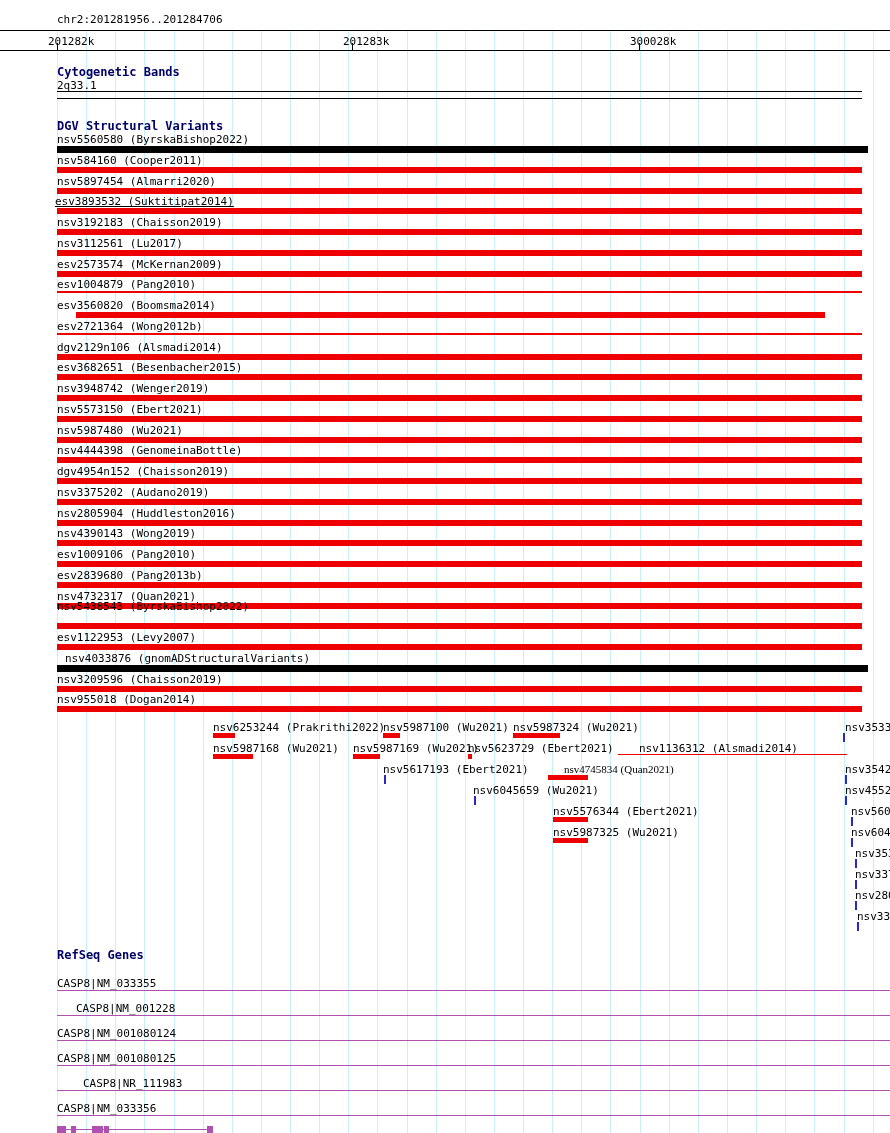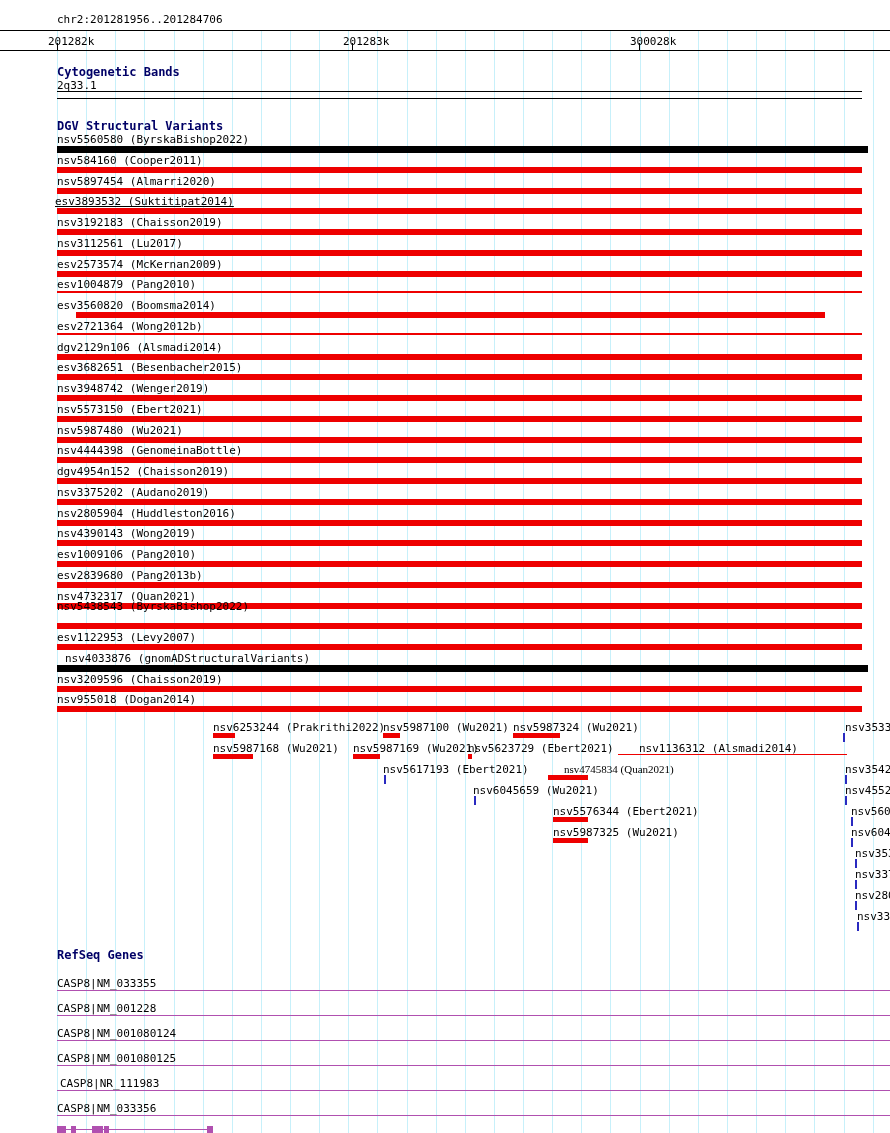--- a/index.html
+++ b/index.html
@@ -179,27 +179,27 @@
       <div class="lbl" style="left: 855px; top: 848px;">nsv353</div>
       <div style="position: absolute; left: 855px; top: 859px; width: 2px; height: 9px; background: rgb(42, 42, 192);"></div>
       <div class="lbl" style="left: 855px; top: 869px;">nsv337</div>
       <div style="position: absolute; left: 855px; top: 880px; width: 2px; height: 9px; background: rgb(42, 42, 192);"></div>
       <div class="lbl" style="left: 855px; top: 890px;">nsv280</div>
       <div style="position: absolute; left: 855px; top: 901px; width: 2px; height: 9px; background: rgb(42, 42, 192);"></div>
       <div class="lbl" style="left: 857px; top: 911px;">nsv330</div>
       <div style="position: absolute; left: 857px; top: 922px; width: 2px; height: 9px; background: rgb(42, 42, 192);"></div>
       <div class="lbl" style="left: 57px; top: 978px;">CASP8|NM_033355</div>
       <div style="position: absolute; left: 57px; top: 990px; width: 833px; height: 1px; background: rgb(176, 80, 176);"></div>
-      <div class="lbl" style="left: 57px; top: 1003px;">CASP8|NM_001228</div>
+      <div class="lbl" style="left: 57px; top: 1003px; padding-left: 19px;">CASP8|NM_001228</div>
       <div style="position: absolute; left: 57px; top: 1015px; width: 833px; height: 1px; background: rgb(176, 80, 176);"></div>
       <div class="lbl" style="left: 57px; top: 1028px;">CASP8|NM_001080124</div>
       <div style="position: absolute; left: 57px; top: 1040px; width: 833px; height: 1px; background: rgb(176, 80, 176);"></div>
       <div class="lbl" style="left: 57px; top: 1053px;">CASP8|NM_001080125</div>
       <div style="position: absolute; left: 57px; top: 1065px; width: 833px; height: 1px; background: rgb(176, 80, 176);"></div>
-      <div class="lbl" style="left: 44px; top: 1078px; padding-left: 16px;">CASP8|NR_111983</div>
+      <div class="lbl" style="left: 67px; top: 1078px; padding-left: 16px;">CASP8|NR_111983</div>
       <div style="position: absolute; left: 57px; top: 1090px; width: 833px; height: 1px; background: rgb(176, 80, 176);"></div>
       <div class="lbl" style="left: 57px; top: 1103px;">CASP8|NM_033356</div>
       <div style="position: absolute; left: 57px; top: 1115px; width: 833px; height: 1px; background: rgb(176, 80, 176);"></div>
       <div style="position: absolute; left: 57px; top: 1129px; width: 156px; height: 1px; background: rgb(176, 80, 176);"></div>
       <div style="position: absolute; left: 57px; top: 1126px; width: 9px; height: 7px; background: rgb(176, 80, 176);"></div>
       <div style="position: absolute; left: 71px; top: 1126px; width: 5px; height: 7px; background: rgb(176, 80, 176);"></div>
       <div style="position: absolute; left: 92px; top: 1126px; width: 11px; height: 7px; background: rgb(176, 80, 176);"></div>
       <div style="position: absolute; left: 104px; top: 1126px; width: 5px; height: 7px; background: rgb(176, 80, 176);"></div>
       <div style="position: absolute; left: 207px; top: 1126px; width: 6px; height: 7px; background: rgb(176, 80, 176);"></div>
     </div>

